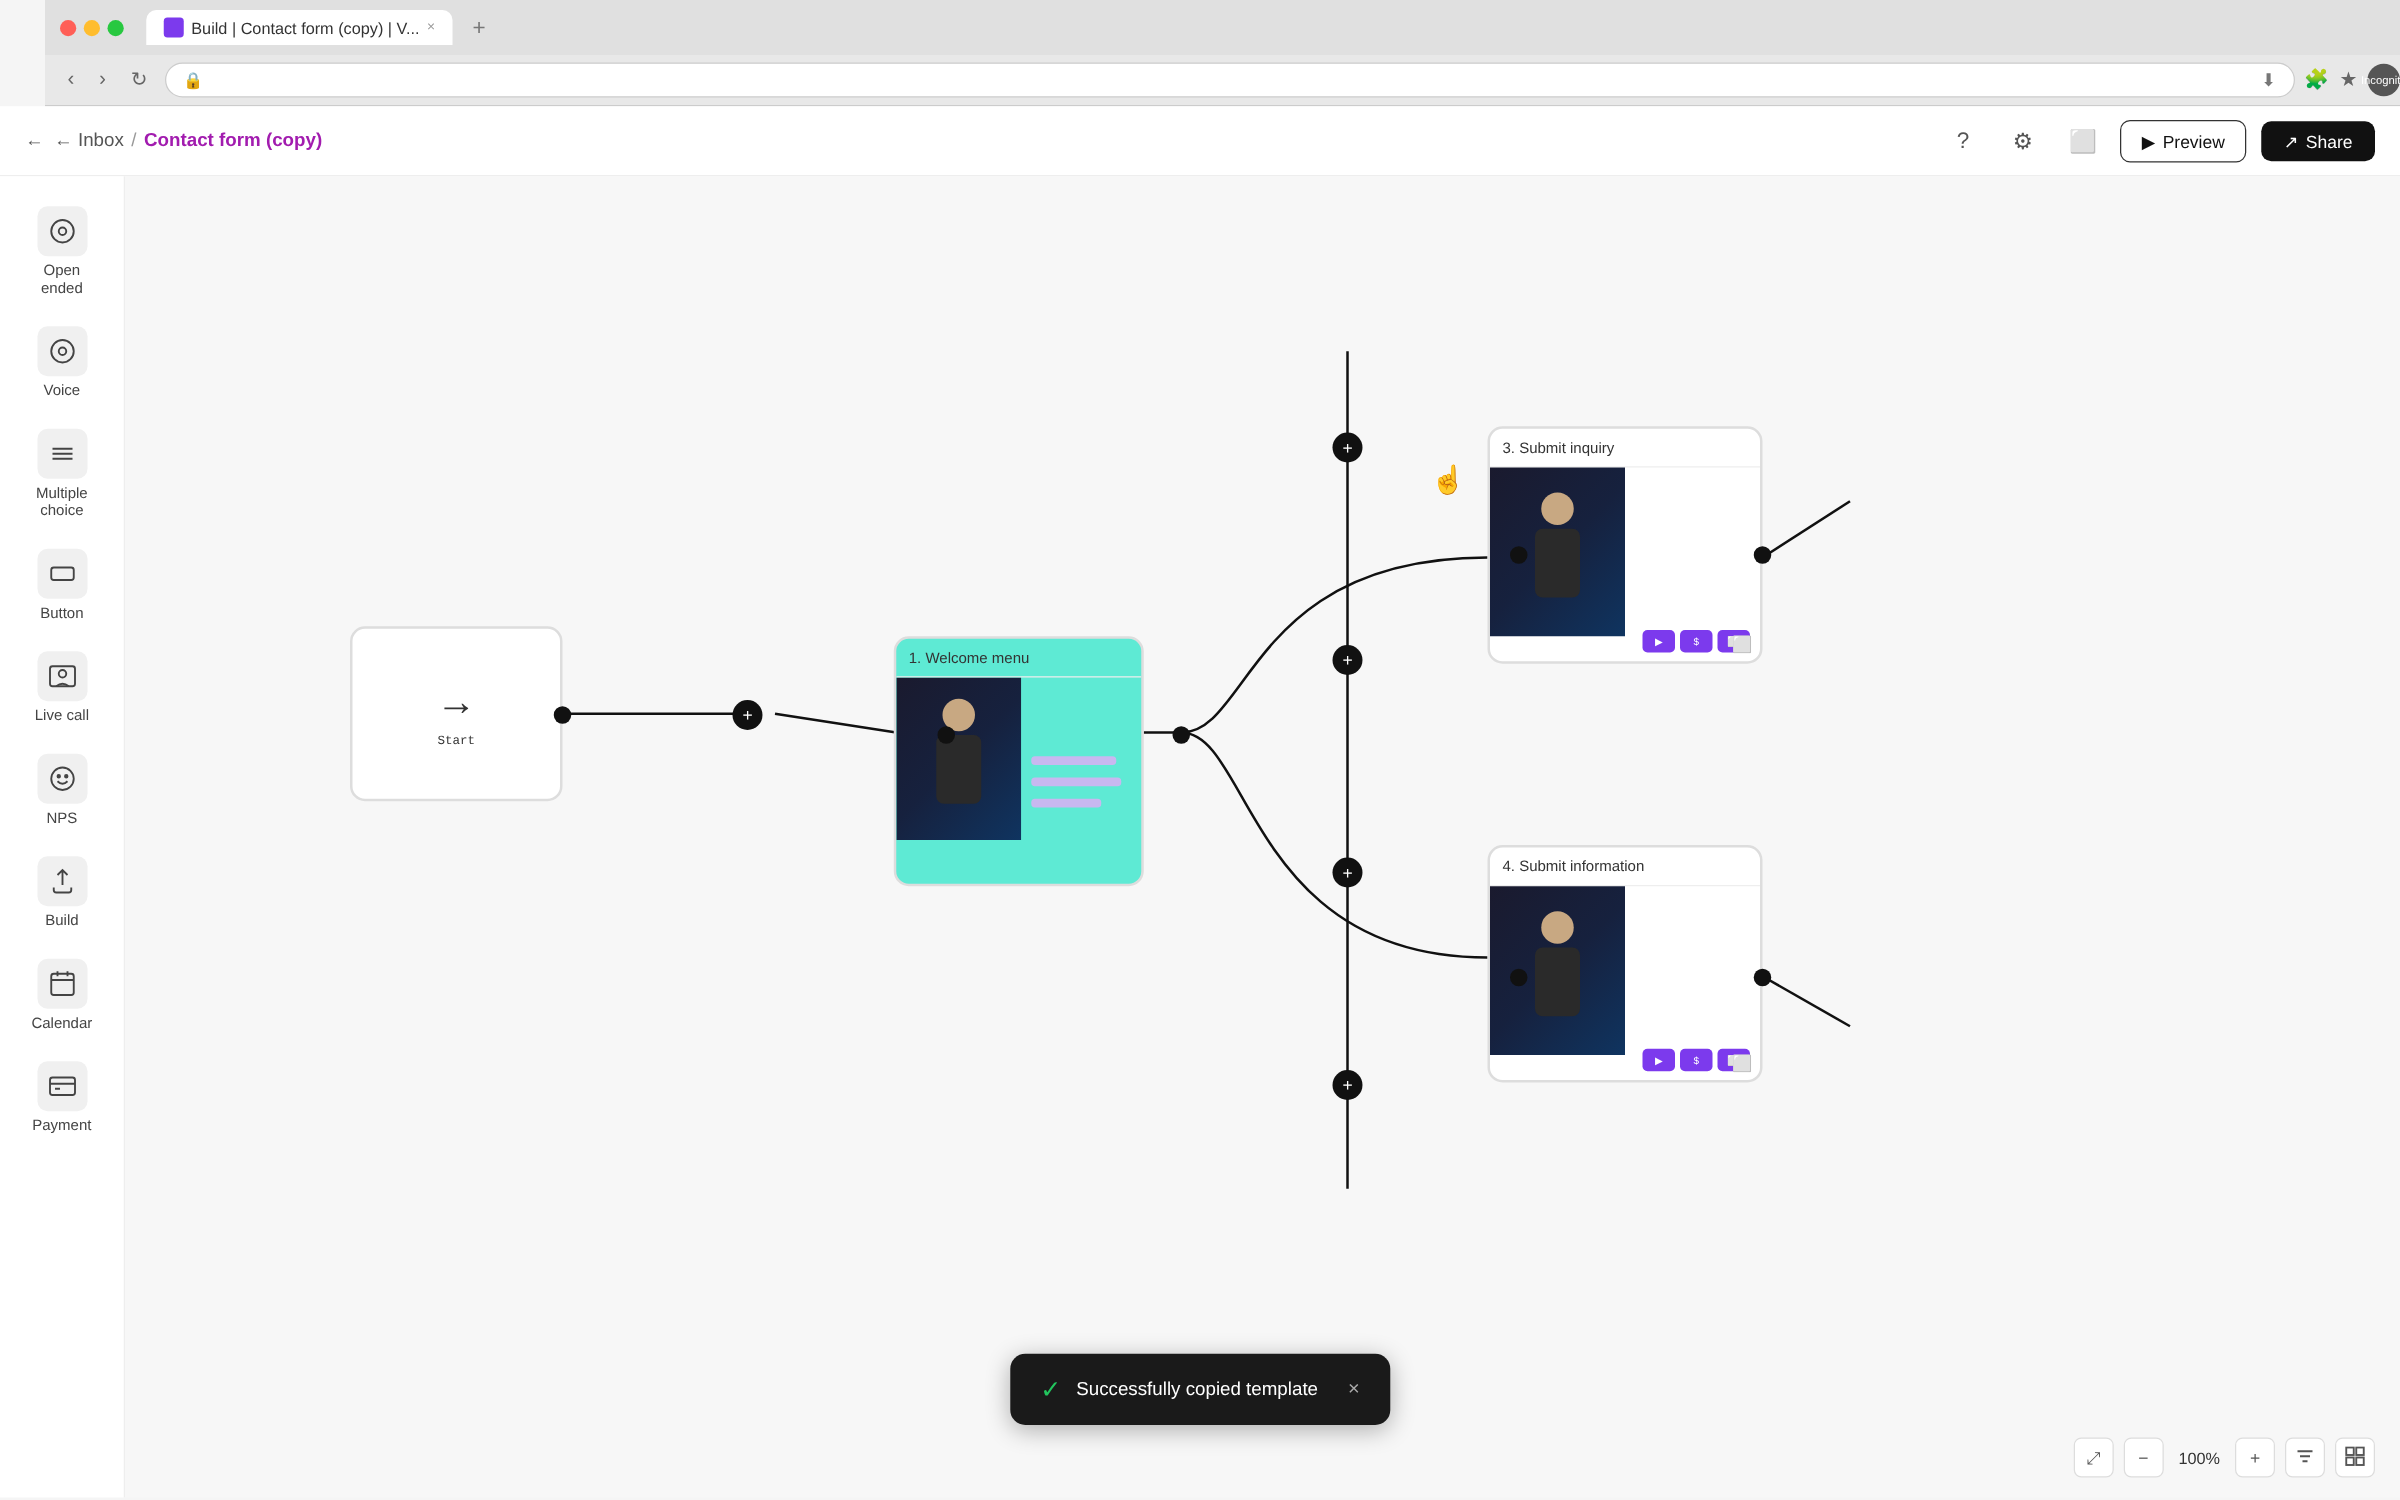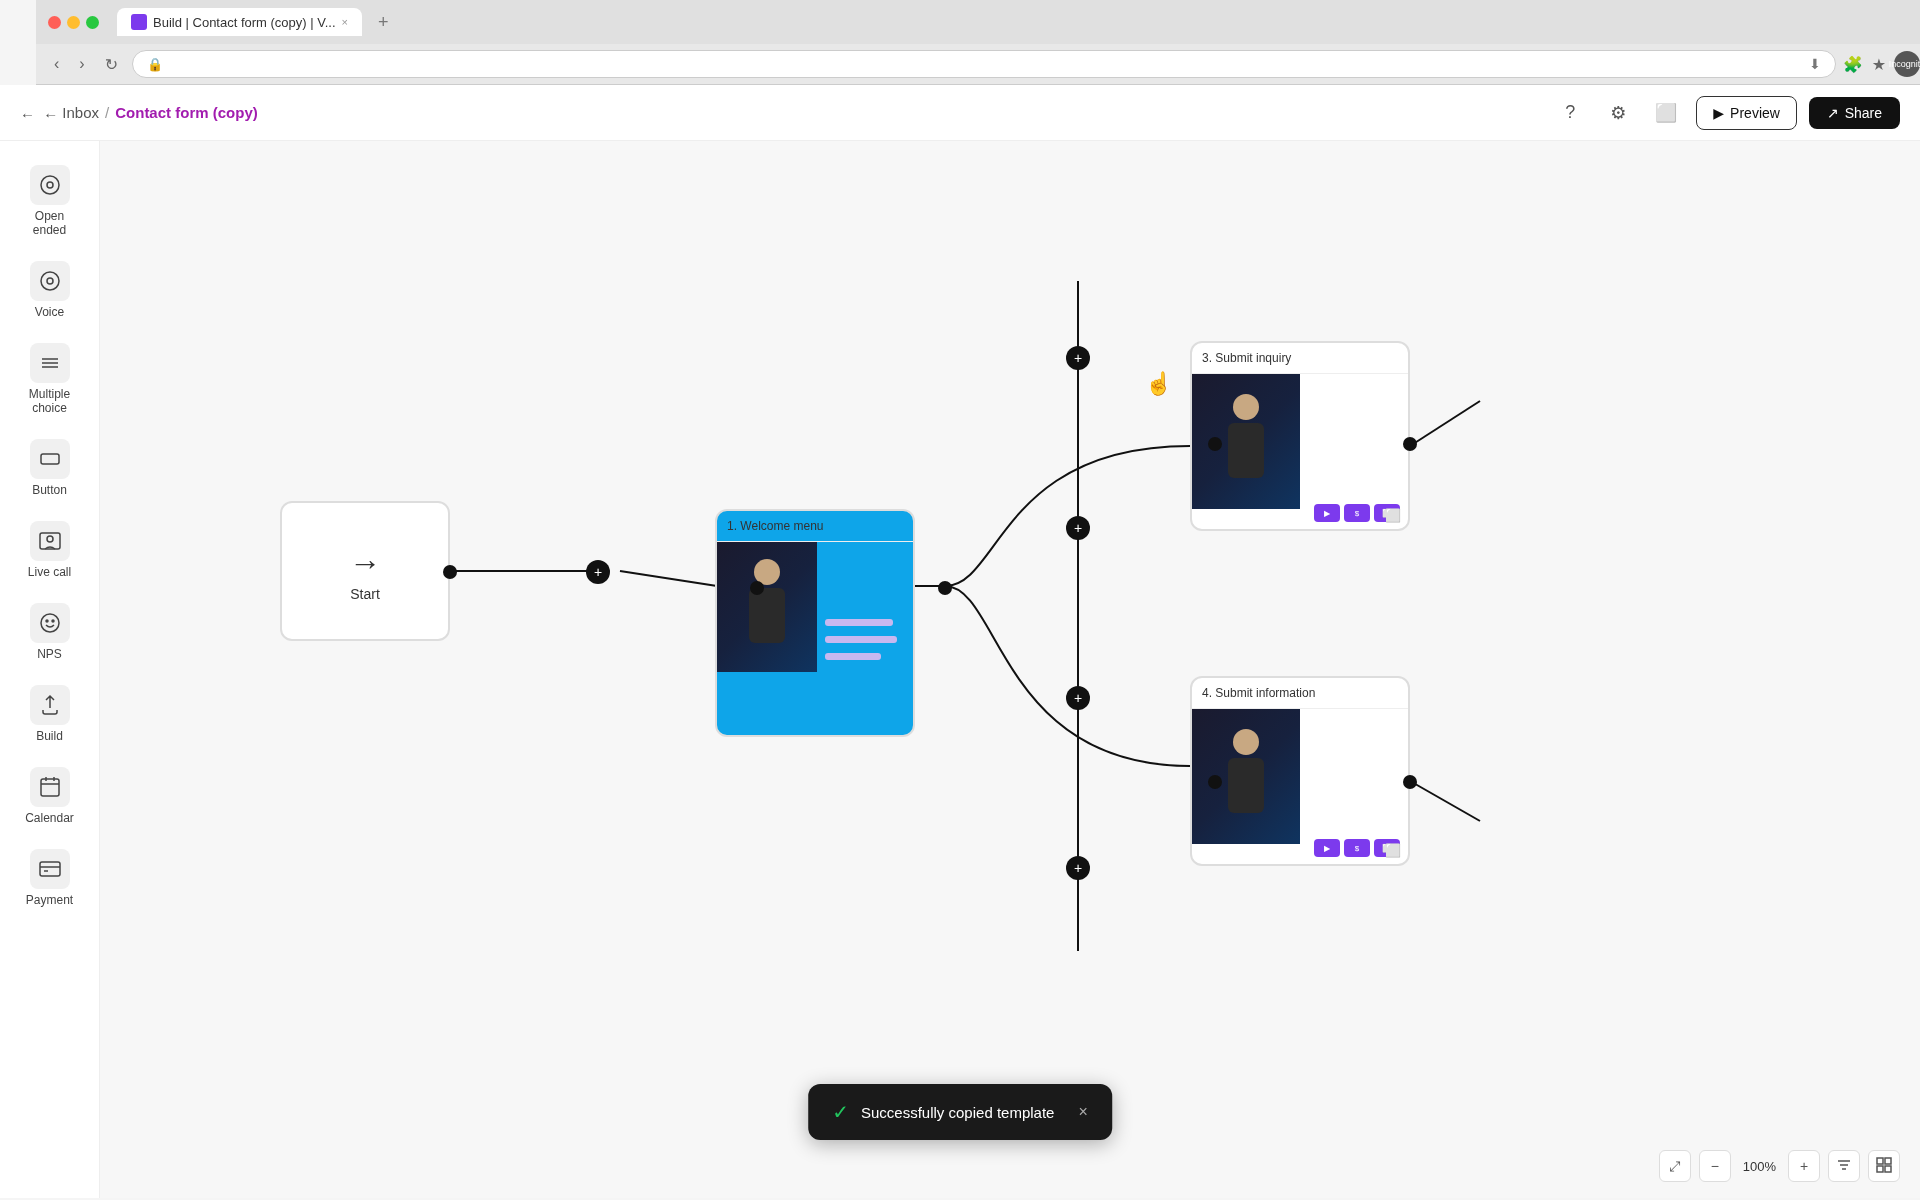--- a/index.html
+++ b/index.html
@@ -85,25 +85,25 @@
       flex: 1; position: relative; background: #f7f7f7; overflow: hidden;
     }
 
     
     .node-start {
       position: absolute; left: 180px; top: 360px;
       width: 170px; height: 140px; background: white; border: 2px solid #ddd;
       border-radius: 12px; display: flex; flex-direction: column; align-items: center; justify-content: center; gap: 8px;
     }
     .start-arrow { font-size: 32px; color: #333; }
-    .start-label { font-size: 14px; color: #333; font-weight: 500; }
+    .start-label { font-size: 10px; color: #333; font-weight: 500; font-family: Liberation Mono, monospace; }
 
     .node-welcome {
       position: absolute; left: 615px; top: 368px;
-      width: 200px; height: 228px; background: #0ea5e9; border: 2px solid #ddd;
+      width: 200px; height: 200px; background: #5eead4; border: 2px solid #ddd;
       border-radius: 12px; overflow: hidden;
     }
     .node-title {
       padding: 8px 10px; font-size: 12px; color: #333; font-weight: 500; border-bottom: 1px solid #eee;
     }
     .node-content { display: flex; height: calc(100% - 30px); }
     .node-video {
       width: 100px; height: 130px; background: #2a2a2a; flex-shrink: 0;
       display: flex; align-items: center; justify-content: center; overflow: hidden;
     }

